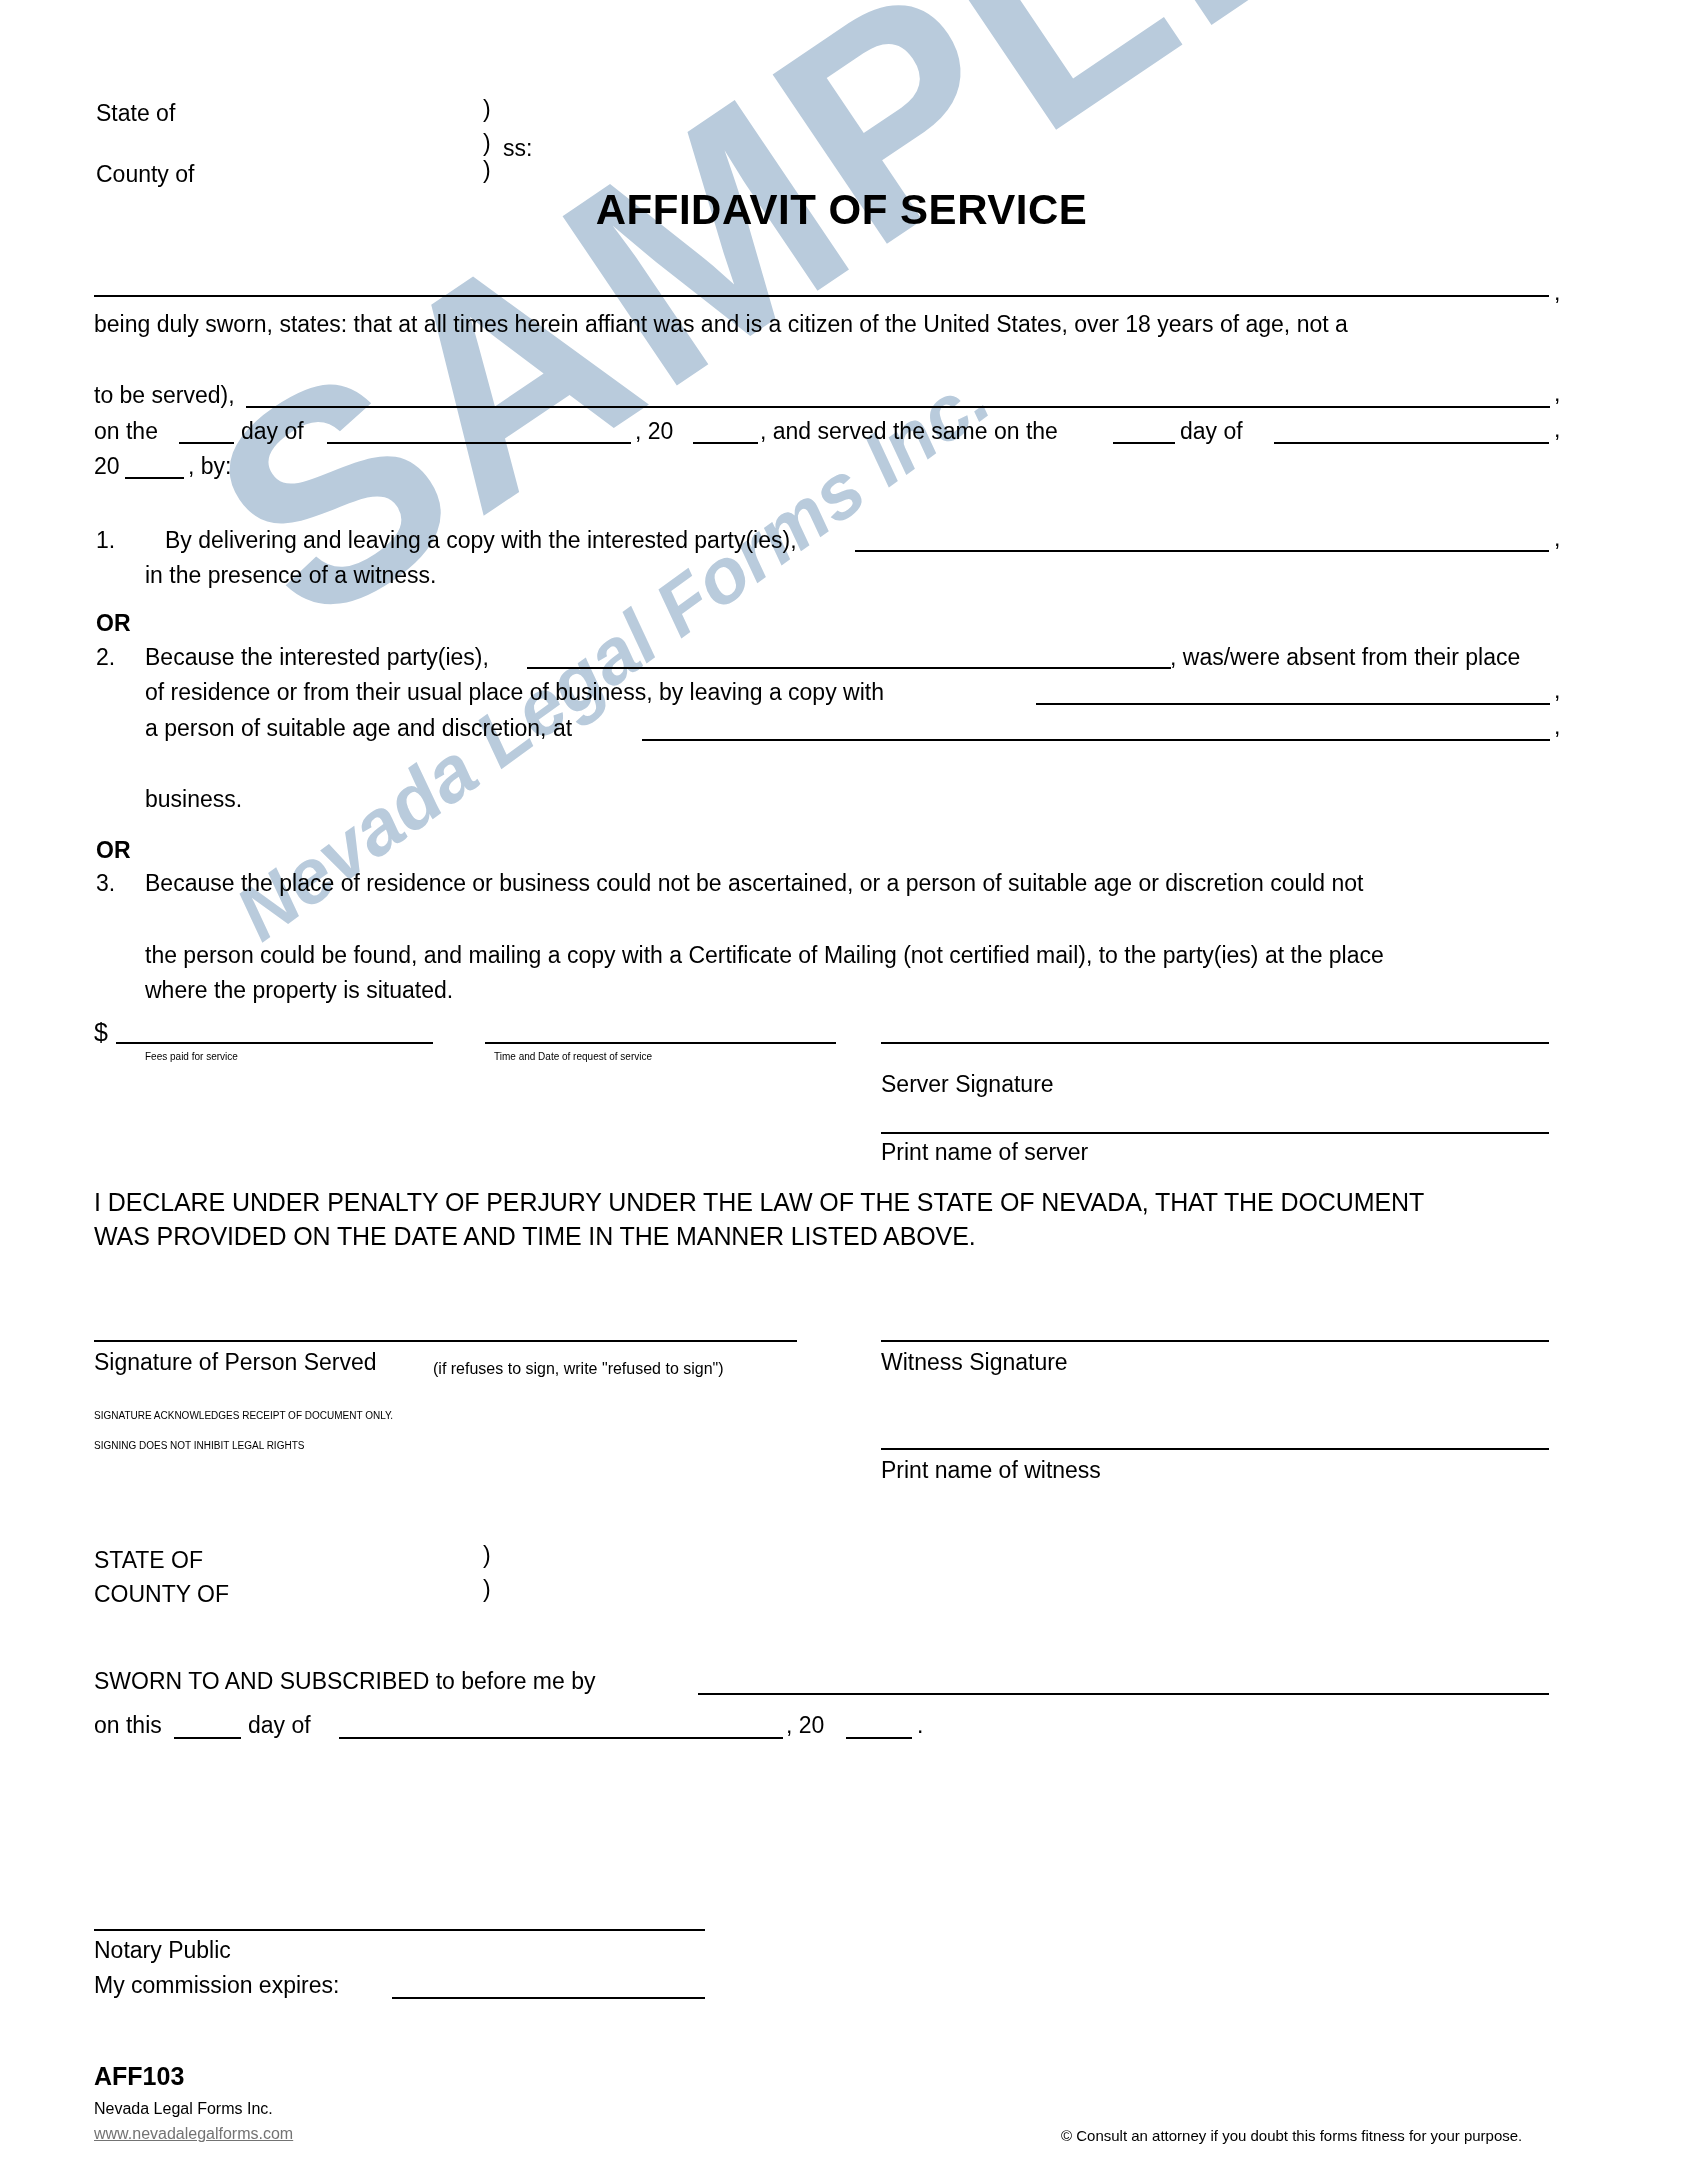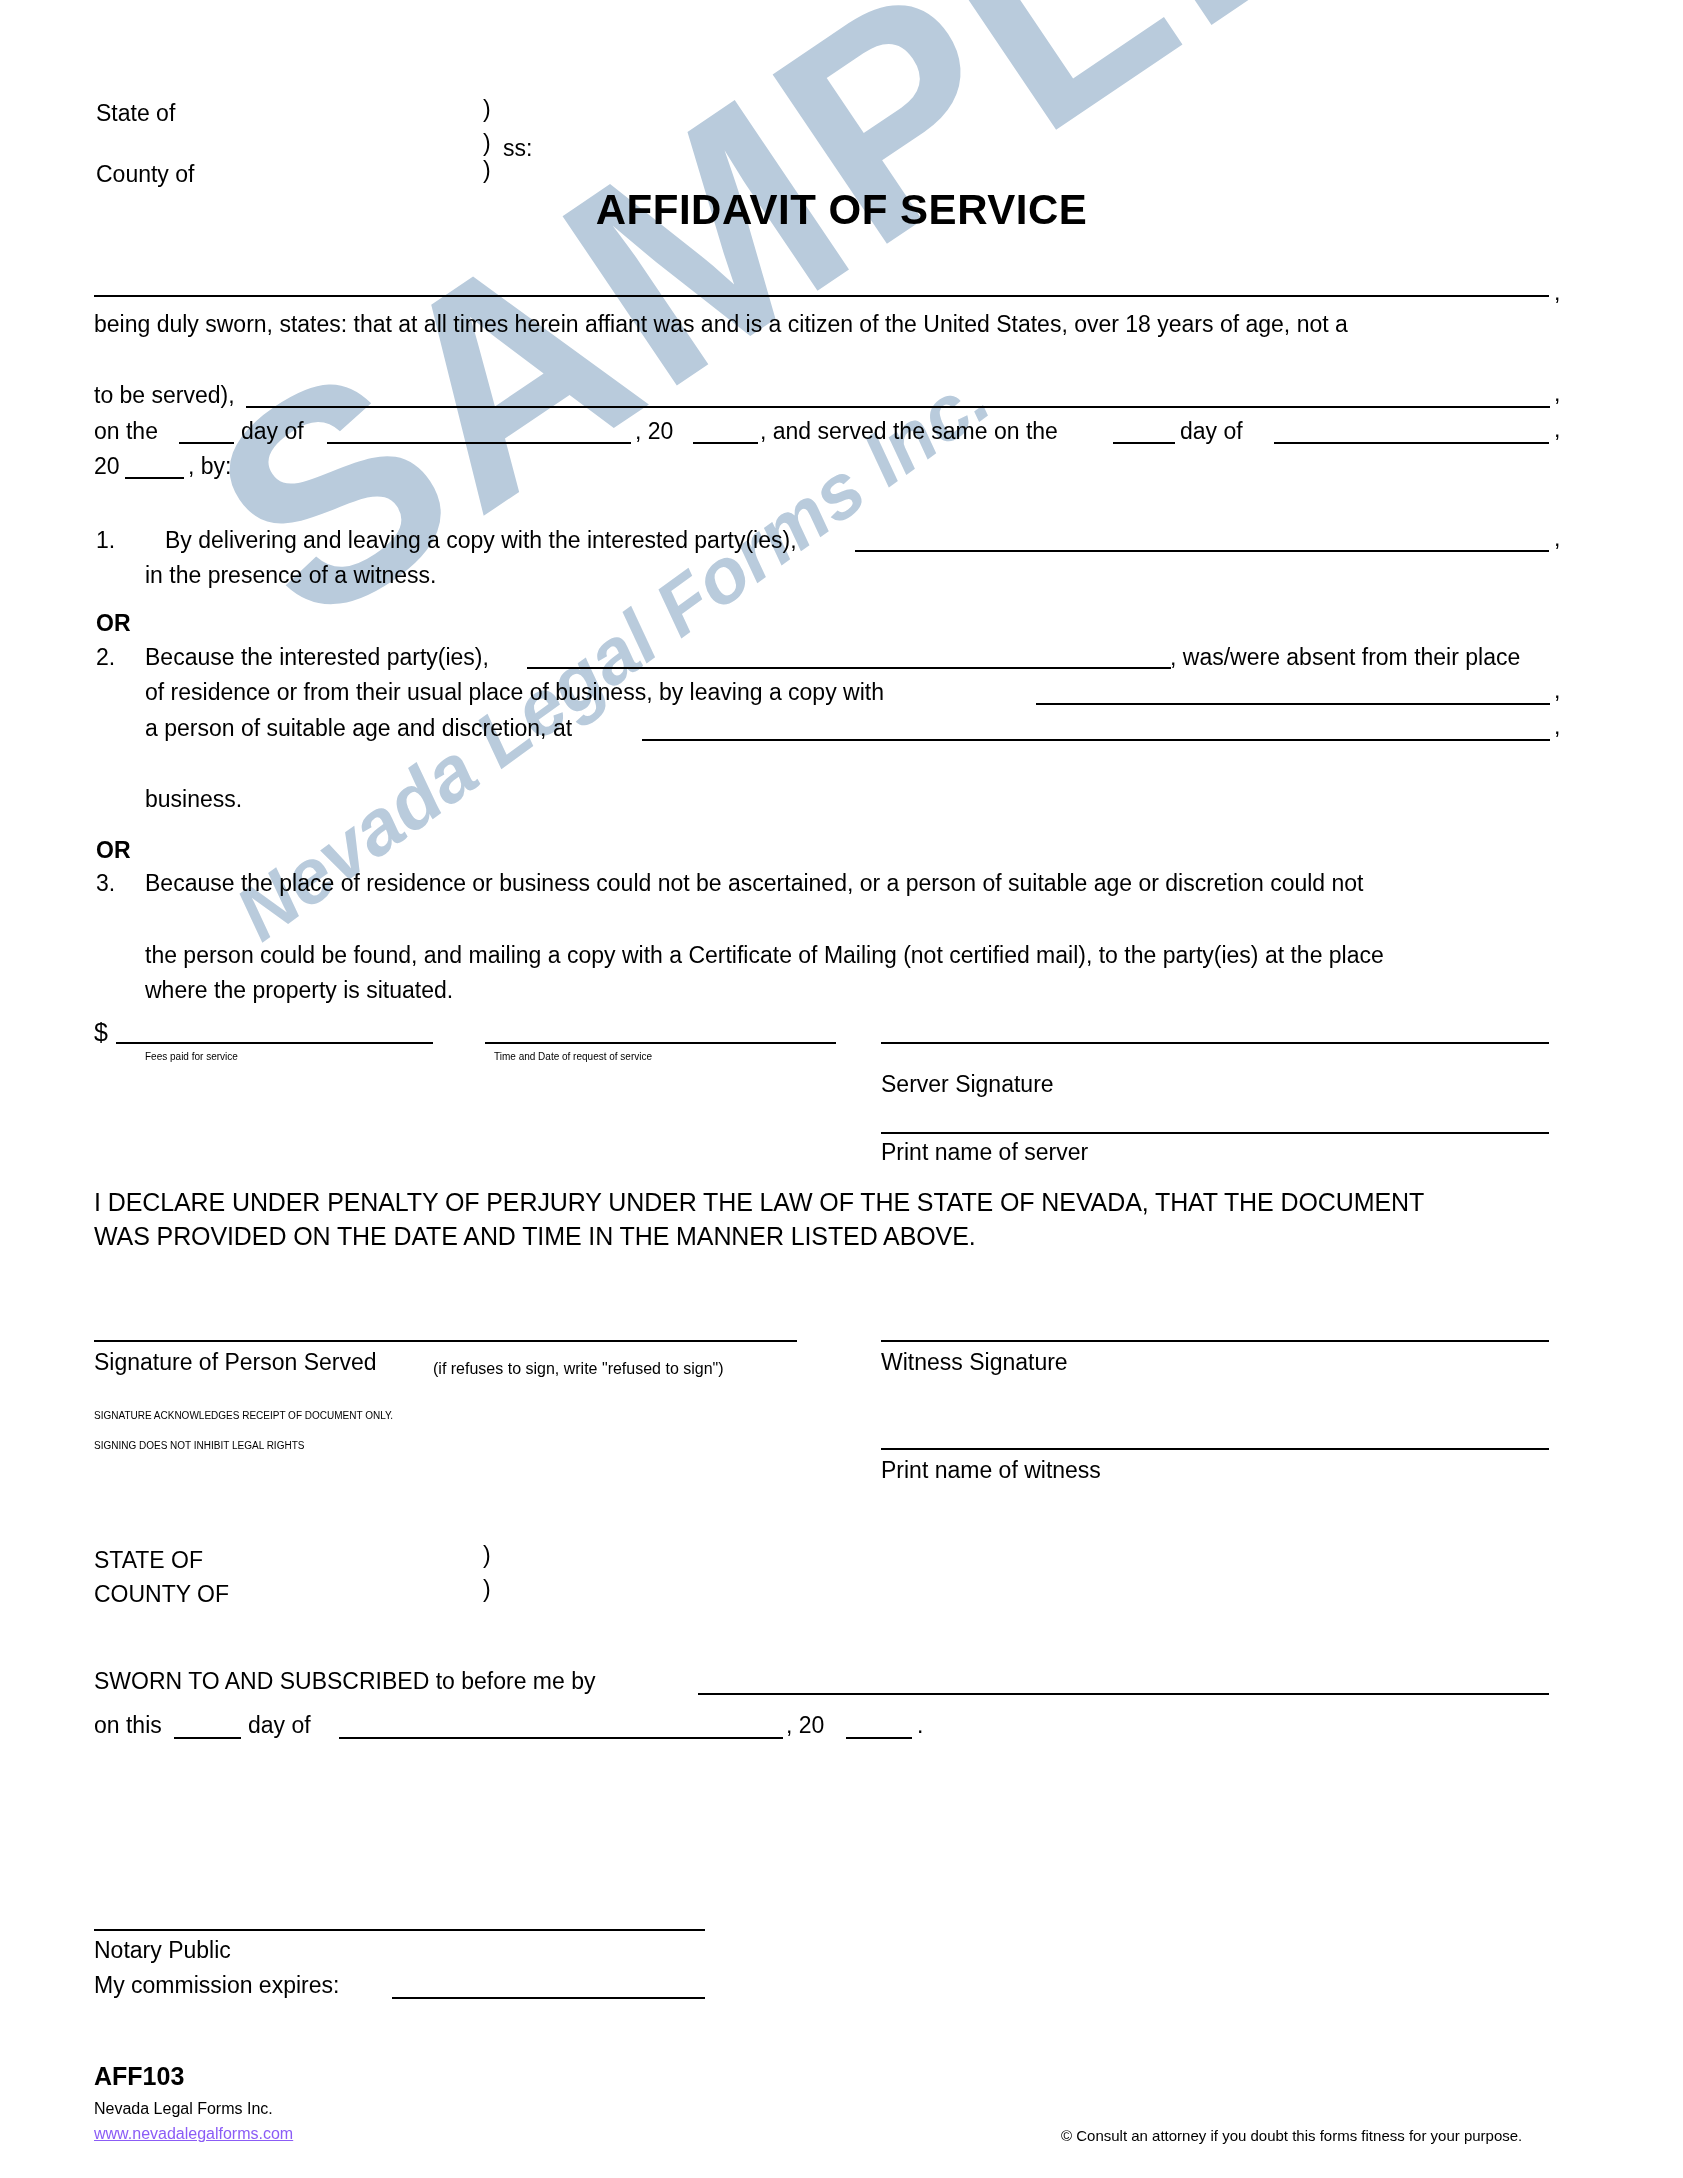--- a/index.html
+++ b/index.html
@@ -129,21 +129,21 @@
     font-weight: bold;
   }
   .footer-line {
     position: absolute;
     font-size: 16px;
     line-height: 22px;
   }
   .footer-url {
     position: absolute;
     font-size: 16px;
-    color: #8b5cf6;
+    color: #737373;
     text-decoration: underline;
   }
   .footer-right {
     position: absolute;
     font-size: 15px;
   }
 </style>
 </head>
 <body>
 

